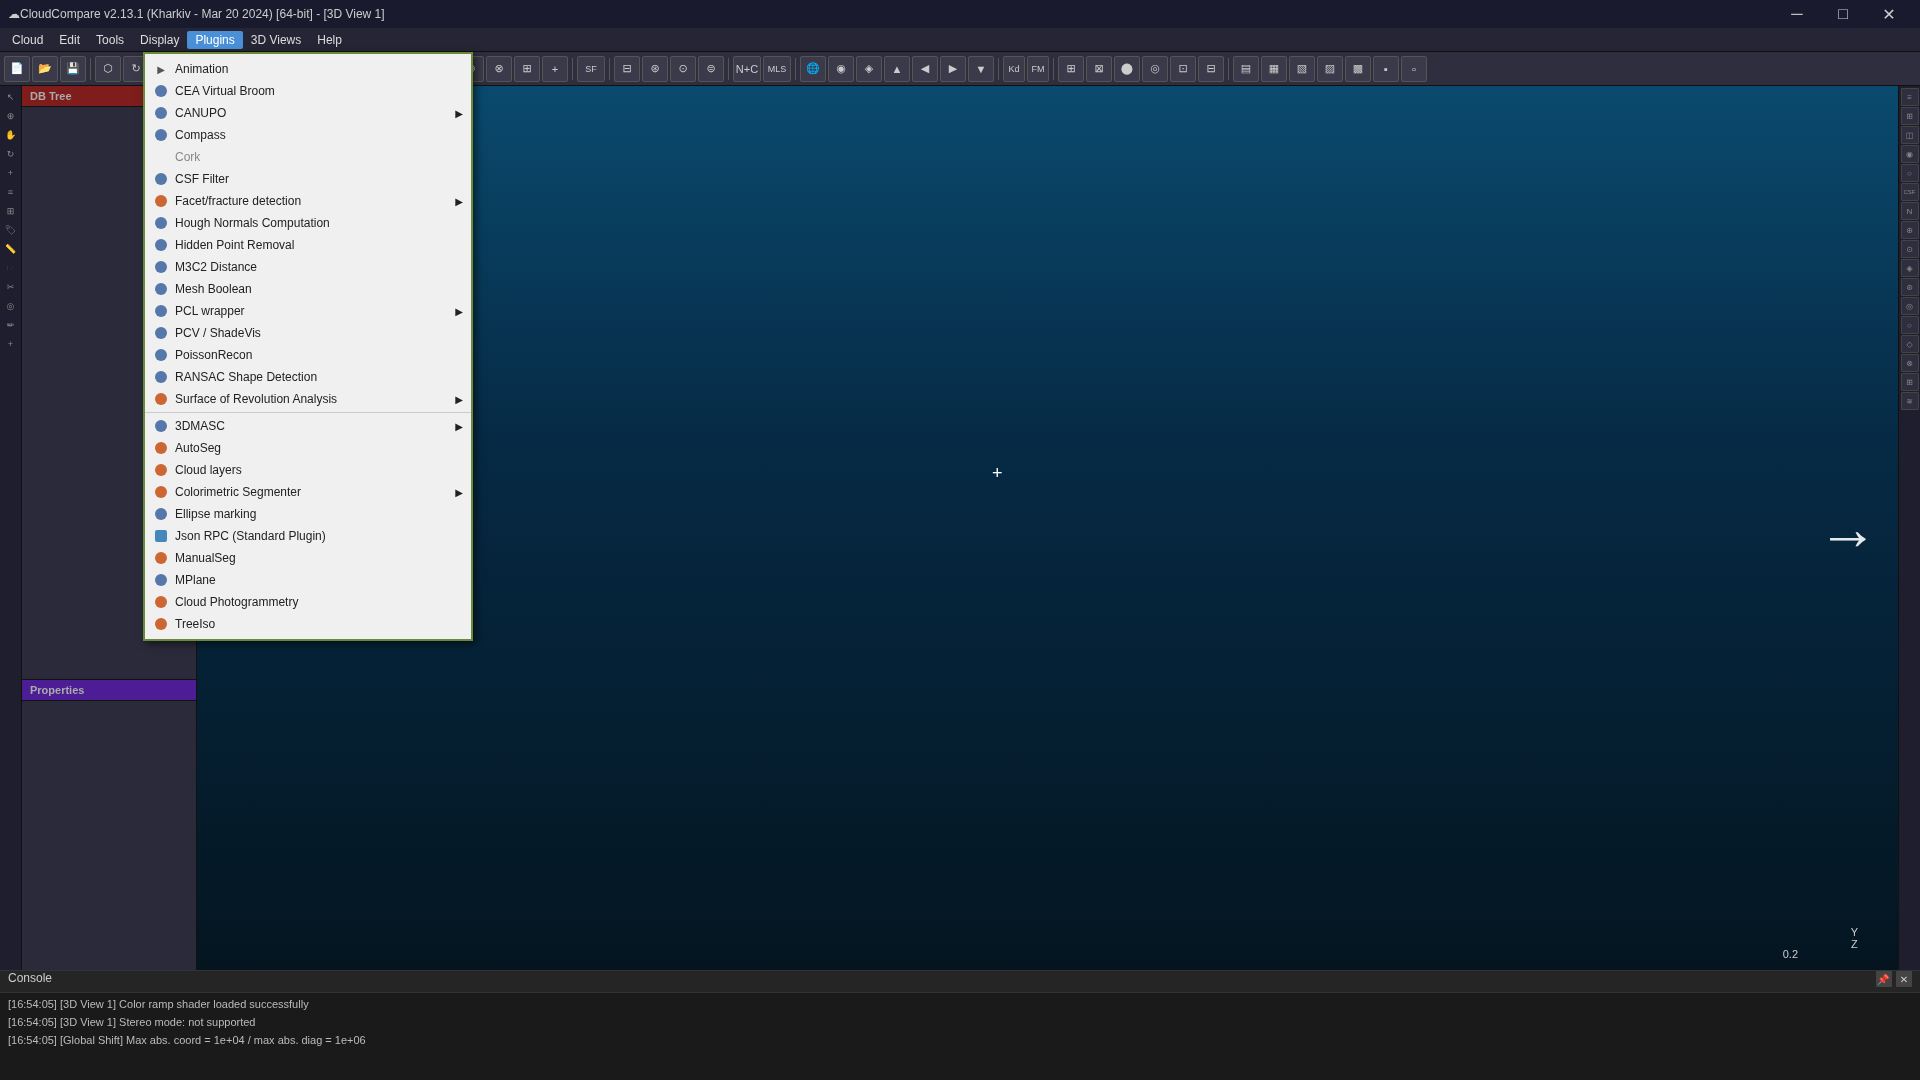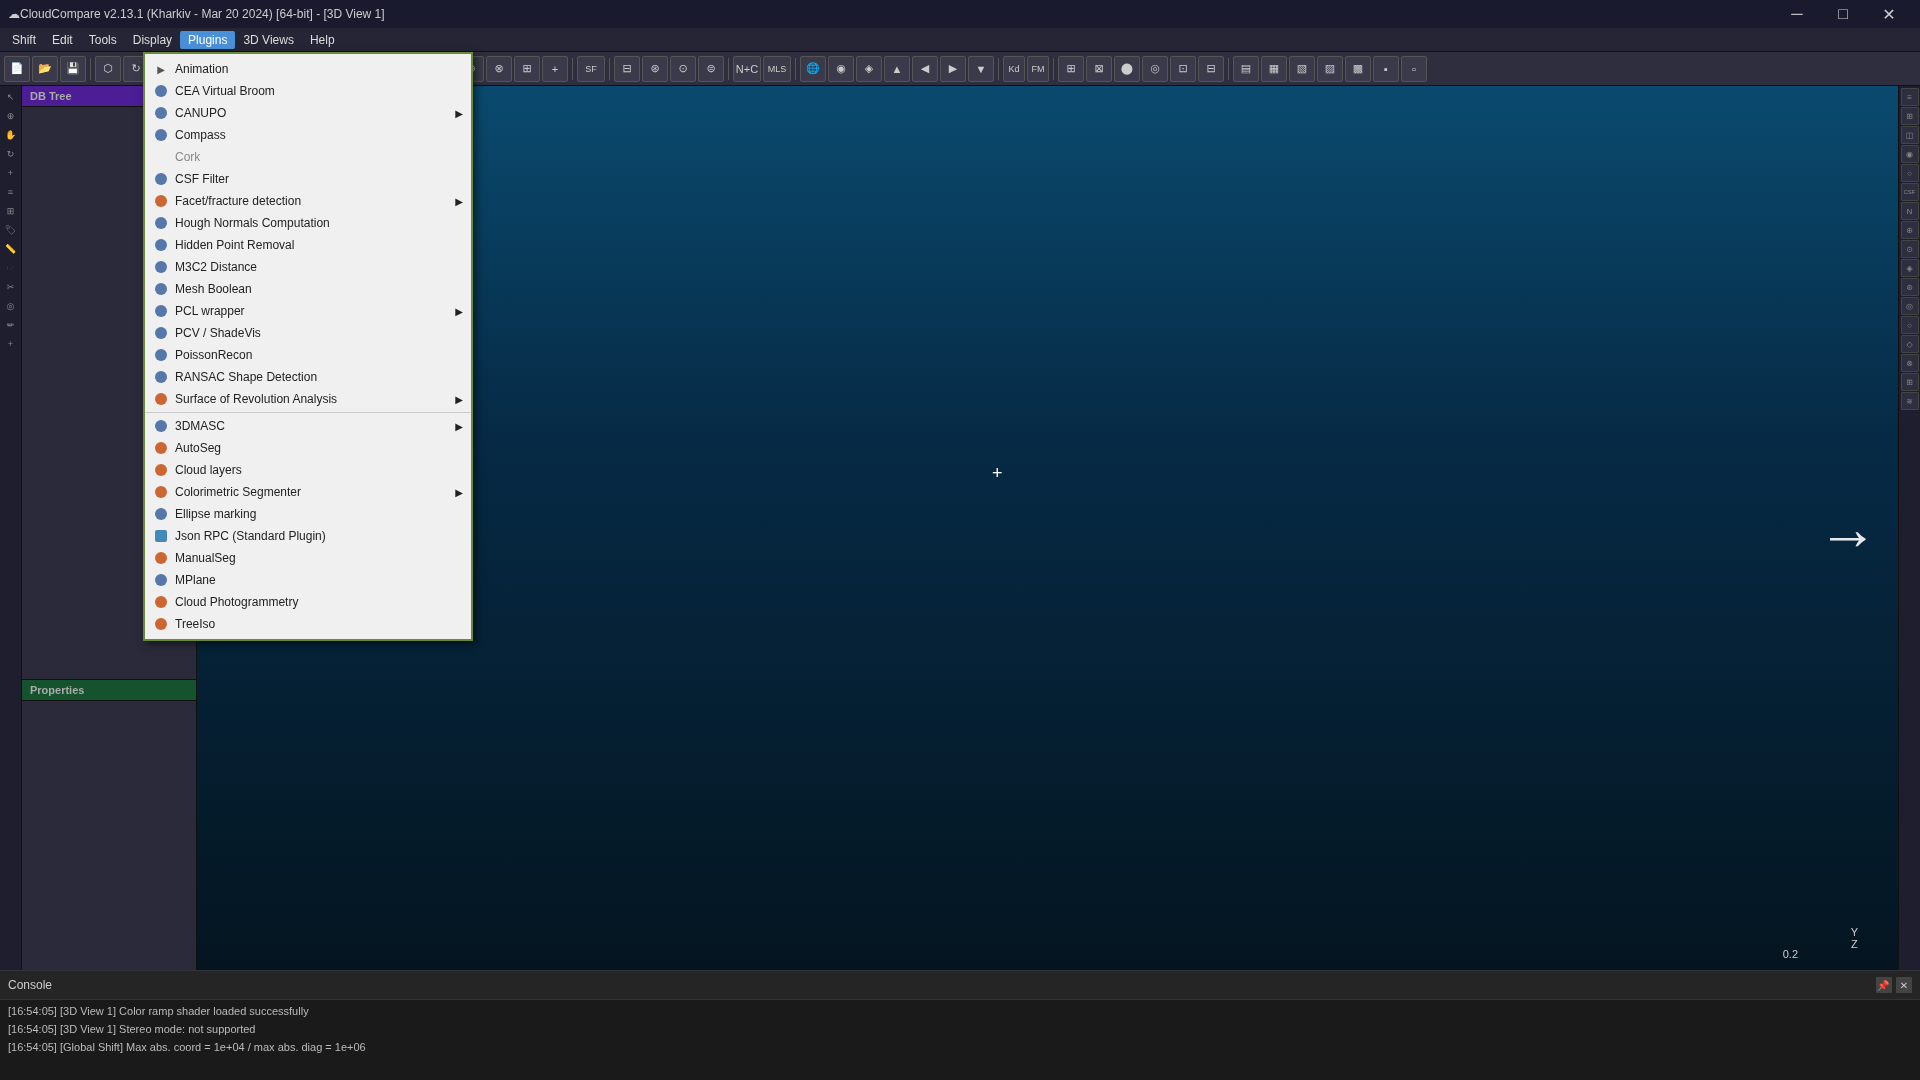--- a/index.html
+++ b/index.html
@@ -77,30 +77,30 @@
       background: #2a2a3a;
       border-right: 1px solid #111;
       display: flex;
       flex-direction: column;
     }
     #db-tree-panel {
       flex: 1;
       border-bottom: 1px solid #111;
     }
     #db-tree-header {
-      background: #4c1d95;
+      background: #7f1d1d;
       padding: 4px 8px;
       font-size: 11px;
       font-weight: bold;
       color: #aaa;
       border-bottom: 1px solid #111;
     }
     #properties-panel { height: 290px; }
     #properties-header {
-      background: #14532d;
+      background: #4c1d95;
       padding: 4px 8px;
       font-size: 11px;
       font-weight: bold;
       color: #aaa;
       border-bottom: 1px solid #111;
     }
 
     
     #viewport {
       flex: 1;
@@ -214,22 +214,21 @@
       height: 110px;
       background: #1a1a1a;
       border-top: 1px solid #333;
       display: flex;
       flex-direction: column;
     }
     #console-header {
       height: 22px;
       background: #252525;
       display: flex;
-      align-items: center;
-      padding: 14px 8px;
+      padding: 0 8px;
       border-bottom: 1px solid #333;
       font-size: 12px;
       color: #ccc;
     }
     #console-header-controls { margin-left: auto; display: flex; gap: 4px; }
     .console-ctrl-btn {
       width: 16px; height: 16px;
       background: #444; border: none; color: #ccc; font-size: 10px; cursor: pointer;
       display: flex; align-items: center; justify-content: center; border-radius: 1px;
     }
@@ -269,21 +268,21 @@
   <span>☁</span>
   <span>CloudCompare v2.13.1 (Kharkiv - Mar 20 2024) [64-bit] - [3D View 1]</span>
   <div id="titlebar-controls">
     <button class="titlebar-btn">─</button>
     <button class="titlebar-btn">□</button>
     <button class="titlebar-btn close">✕</button>
   </div>
 </div>
 
 <div id="menubar">
-  <div class="menu-item">Shift</div>
+  <div class="menu-item">Cloud</div>
   <div class="menu-item">Edit</div>
   <div class="menu-item">Tools</div>
   <div class="menu-item">Display</div>
   <div class="menu-item active">Plugins</div>
   <div class="menu-item">3D Views</div>
   <div class="menu-item">Help</div>
 </div>
 
 <div id="toolbar">
   <div class="tb-btn" title="New">📄</div>

